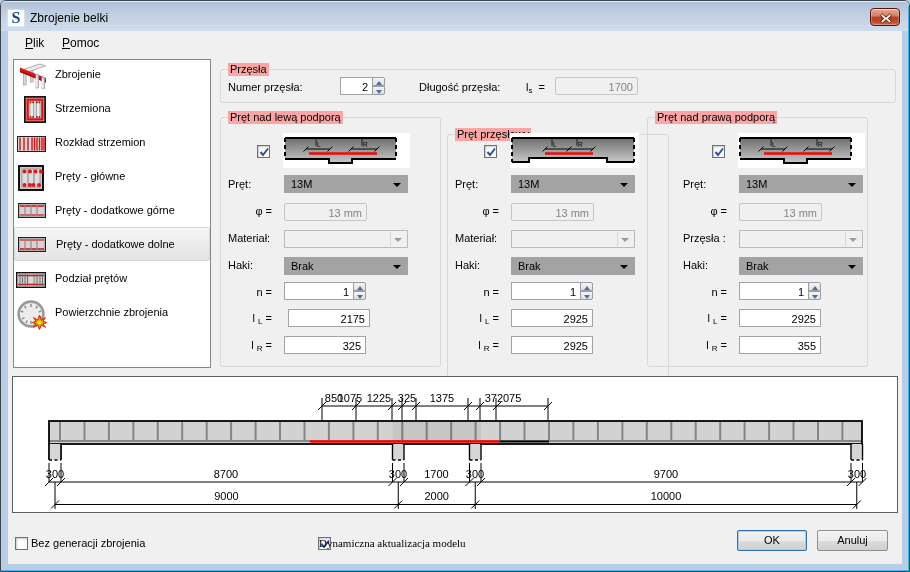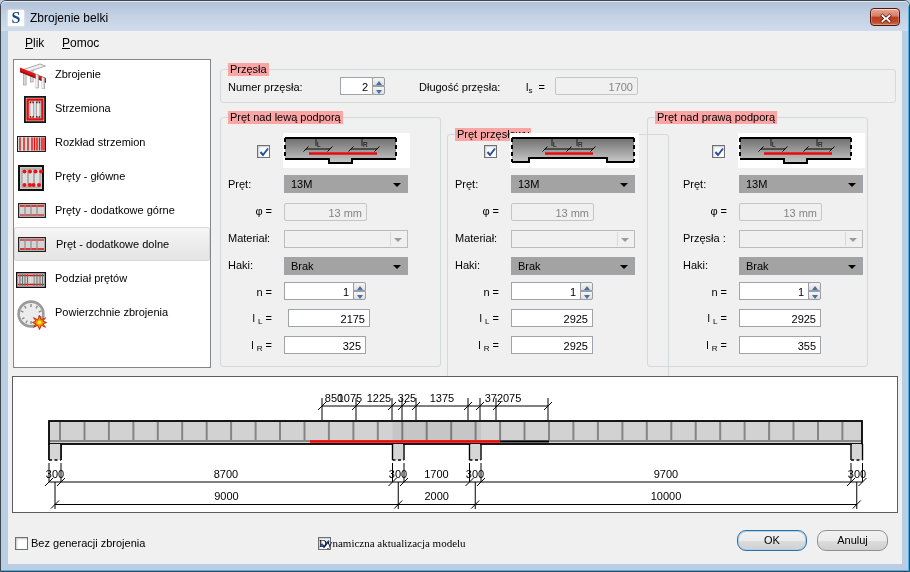--- a/index.html
+++ b/index.html
@@ -41,21 +41,21 @@
   .spin { position:absolute; width:13px; }
   .spin .up, .spin .dn { position:absolute; left:0; width:13px; height:9px; background:linear-gradient(180deg,#f5f5f5,#dfdfdf); border:1px solid #9a9da1; }
   .spin .up { top:0; border-radius:2px 2px 0 0; }
   .spin .dn { top:9px; border-radius:0 0 2px 2px; }
   .spin i { position:absolute; left:3px; width:0; height:0; border-left:3px solid transparent; border-right:3px solid transparent; }
   .spin .up i { top:3px; border-bottom:4px solid #4a6fa5; }
   .spin .dn i { top:3px; border-top:4px solid #4a6fa5; }
   
   .cb { position:absolute; width:13px; height:13px; background:#fff; border:1px solid #6f7073; box-shadow:inset 1px 1px 2px rgba(120,130,140,.45); }
   
-  .btn7 { position:absolute; height:21px; border-radius:9px; text-align:center; line-height:19px; background:linear-gradient(180deg,#f2f2f2 0%,#ebebeb 50%,#dddddd 50%,#cfcfcf 100%); }
+  .btn7 { position:absolute; height:21px; border-radius:2px; text-align:center; line-height:19px; background:linear-gradient(180deg,#f2f2f2 0%,#ebebeb 50%,#dddddd 50%,#cfcfcf 100%); }
   #okbtn { left:737px; top:530px; width:70px; border:1px solid #2f6fa8; box-shadow:0 0 0 1px #a8d2ef inset; }
   #cancelbtn { left:817px; top:530px; width:71px; border:1px solid #8e9094; }
   
   #beampanel { position:absolute; left:12px; top:376px; width:886px; height:137px; background:#fff; border:1px solid #5a5d61; }
 </style>
 </head>
 <body>
 <div id="outer"></div>
 <div id="titlebar"></div>
 <div class="cyanline-r"></div>
@@ -80,21 +80,21 @@
 <div class="srow" style="top:125px;">
     <div class="txt">Rozkład strzemion</div>
   </div>
 <div class="srow" style="top:159px;">
     <div class="txt">Pręty - główne</div>
   </div>
 <div class="srow" style="top:193px;">
     <div class="txt">Pręty - dodatkowe górne</div>
   </div>
 <div class="srow sel" style="top:227px;">
-    <div class="txt">Pręt - dodatkowe dolne</div>
+    <div class="txt">Pręty - dodatkowe dolne</div>
   </div>
 <div class="srow" style="top:261px;">
     <div class="txt">Podział prętów</div>
   </div>
 <div class="srow" style="top:295px;">
     <div class="txt">Powierzchnie zbrojenia</div>
   </div>
 
 <svg class="abs" style="left:20px; top:61px;" width="27" height="28" viewBox="0 0 27 28">
   <g fill="#d9d9d9" stroke="#8f8f8f" stroke-width="0.6">

